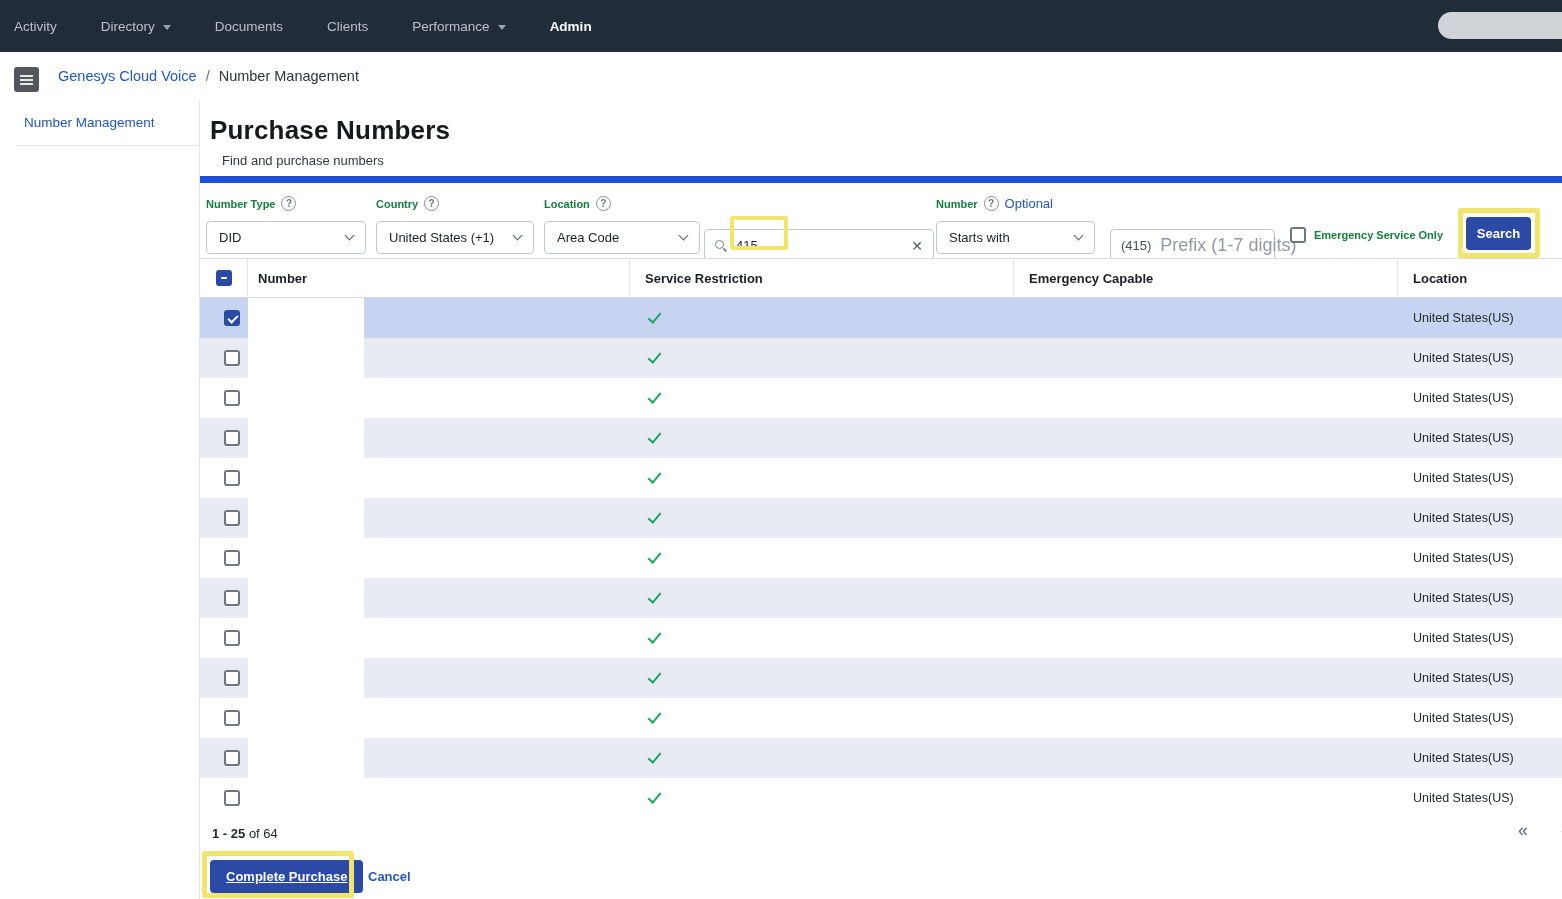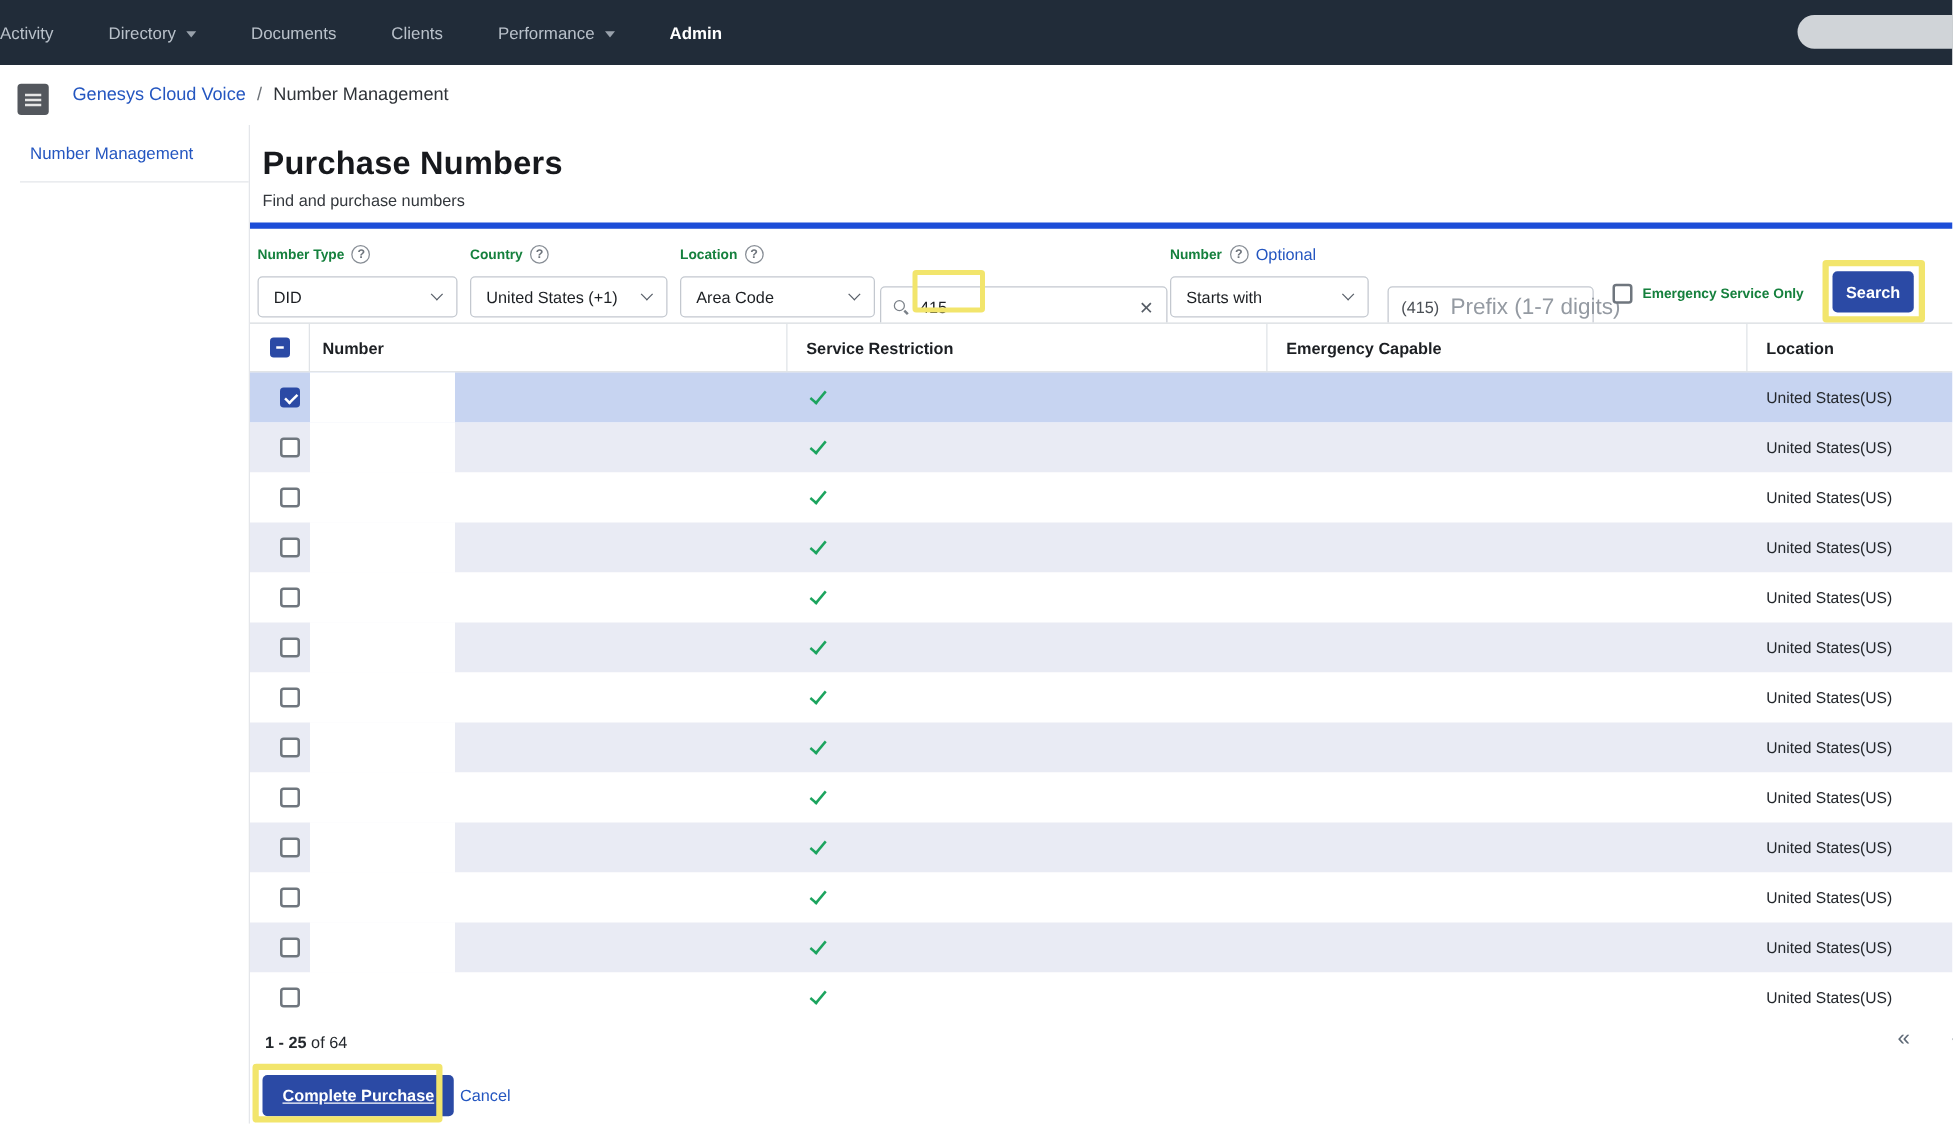--- a/index.html
+++ b/index.html
@@ -2,21 +2,21 @@
 <html><head>
 <meta charset="utf-8">
 <style>
   * { margin:0; padding:0; box-sizing:border-box; }
   body { margin:0; background:#fff; }
   .app { position:relative; width:1562px; height:899px; overflow:hidden; background:#fff;
          font-family:"Liberation Sans", sans-serif; }
 
   
   .topnav { position:absolute; top:0; left:0; right:0; height:52px; background:#212c39;
-            display:flex; align-items:center; gap:44px; }
+            display:flex; align-items:center; padding-left:14px; gap:44px; }
   .nav-item { color:#b9c1ca; font-size:13.5px; display:flex; align-items:center; gap:8px; cursor:pointer; white-space:nowrap; }
   .nav-item.active { color:#fff; font-weight:700; }
   .nav-caret { width:0; height:0; border-left:4px solid transparent; border-right:4px solid transparent;
                border-top:5px solid #98a1ab; margin-top:2px; }
   .nav-search { position:absolute; top:12px; right:-38px; width:162px; height:27px; border-radius:14px; background:#d0d4d8; }
 
   
   .crumbbar { position:absolute; top:52px; left:0; right:0; height:48px; background:#fff; }
   .hamburger { position:absolute; left:14px; top:15px; width:25px; height:25px; border-radius:3px;
                background:#53575d; display:flex; align-items:center; justify-content:center; cursor:pointer; }
@@ -26,23 +26,23 @@
   .crumb-sep { color:#6a6f75; }
   .crumb-current { color:#2f3338; }
 
   
   .sidebar { position:absolute; left:0; top:100px; width:200px; bottom:0; background:#fff; border-right:1px solid #e4e6ea; }
   .sidebar-item { margin-left:16px; padding:15px 8px; font-size:13.5px; color:#2456c0;
                   border-bottom:1px solid #e4e6ea; cursor:pointer; }
 
   
   .main { position:absolute; left:200px; top:100px; right:0; bottom:0; }
-  .page-header { position:absolute; left:0; top:0; right:0; height:83px; border-bottom:5px solid #1d4ed8; padding:15px 0 0 10px; }
+  .page-header { position:absolute; left:0; top:0; right:0; height:83px; border-bottom:7px solid #1d4ed8; padding:15px 0 0 10px; }
   .page-title { font-size:26px; font-weight:800; color:#17191d; letter-spacing:.2px; }
-  .page-subtitle { font-size:13px; color:#33373c; margin-top:7px; }
+  .page-subtitle { font-size:13px; color:#33373c; margin-top:7px;margin-left:12px; }
 
   
   .filters { position:absolute; left:0; top:83px; right:0; height:75px; }
   .fgroup { position:absolute; top:12px; }
   .flabel-row { display:flex; align-items:center; gap:6px; height:17px; margin-bottom:9px; }
   .flabel { font-size:11px; font-weight:700; color:#15803d; white-space:nowrap; }
   .optional { font-size:13px; color:#2456c0; }
   .help-icon { width:15px; height:15px; border:1.5px solid #878d95; border-radius:50%; color:#6e747c;
                font-size:10px; font-weight:700; display:flex; align-items:center; justify-content:center; cursor:pointer; flex:0 0 auto; }
   .select { display:flex; align-items:center; justify-content:space-between; padding:0 12px;
@@ -90,21 +90,21 @@
             transform:rotate(40deg); margin-left:6px; margin-bottom:3px; }
 
   
   .pagination { position:absolute; left:12px; top:726px; font-size:13px; color:#24282d; }
   .pag-range { font-weight:700; }
   .pag-first { position:absolute; right:34px; top:720px; font-size:18px; color:#5d6875; cursor:pointer; }
   .pag-prev { position:absolute; right:-5px; top:720px; font-size:18px; color:#5d6875; cursor:pointer; }
   .btn-complete { position:absolute; left:10px; top:760px; height:33px; padding:0 16px; background:#2b4aa5; color:#fff;
                   font-weight:700; font-size:13px; border:none; border-radius:4px; cursor:pointer; font-family:inherit;text-decoration:underline; }
   .btn-cancel { position:absolute; left:168px; top:760px; height:33px; line-height:33px; color:#2456c0;
-                font-weight:400; font-size:13px; background:none; border:none; cursor:pointer; font-family:inherit; }
+                font-weight:700; font-size:13px; background:none; border:none; cursor:pointer; font-family:inherit; }
 
   
   .hl { position:absolute; border:4px solid #f2e56c; border-radius:3px; pointer-events:none; z-index:9; }
   .hl-415 { left:730px; top:216px; width:58px; height:34px; }
   .hl-search { left:1458px; top:208px; width:82px; height:50px; border-width:5px; }
   .hl-complete { left:202px; top:851px; width:152px; height:47px; border-width:5px; }
 </style>
 </head>
 <body>
 

